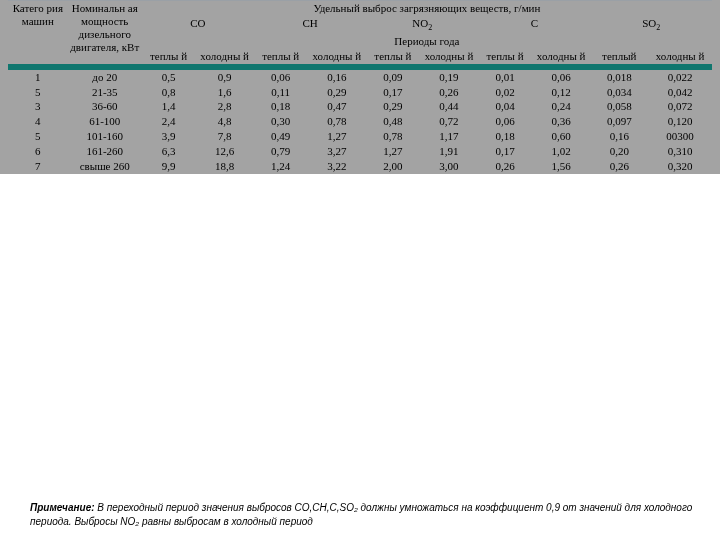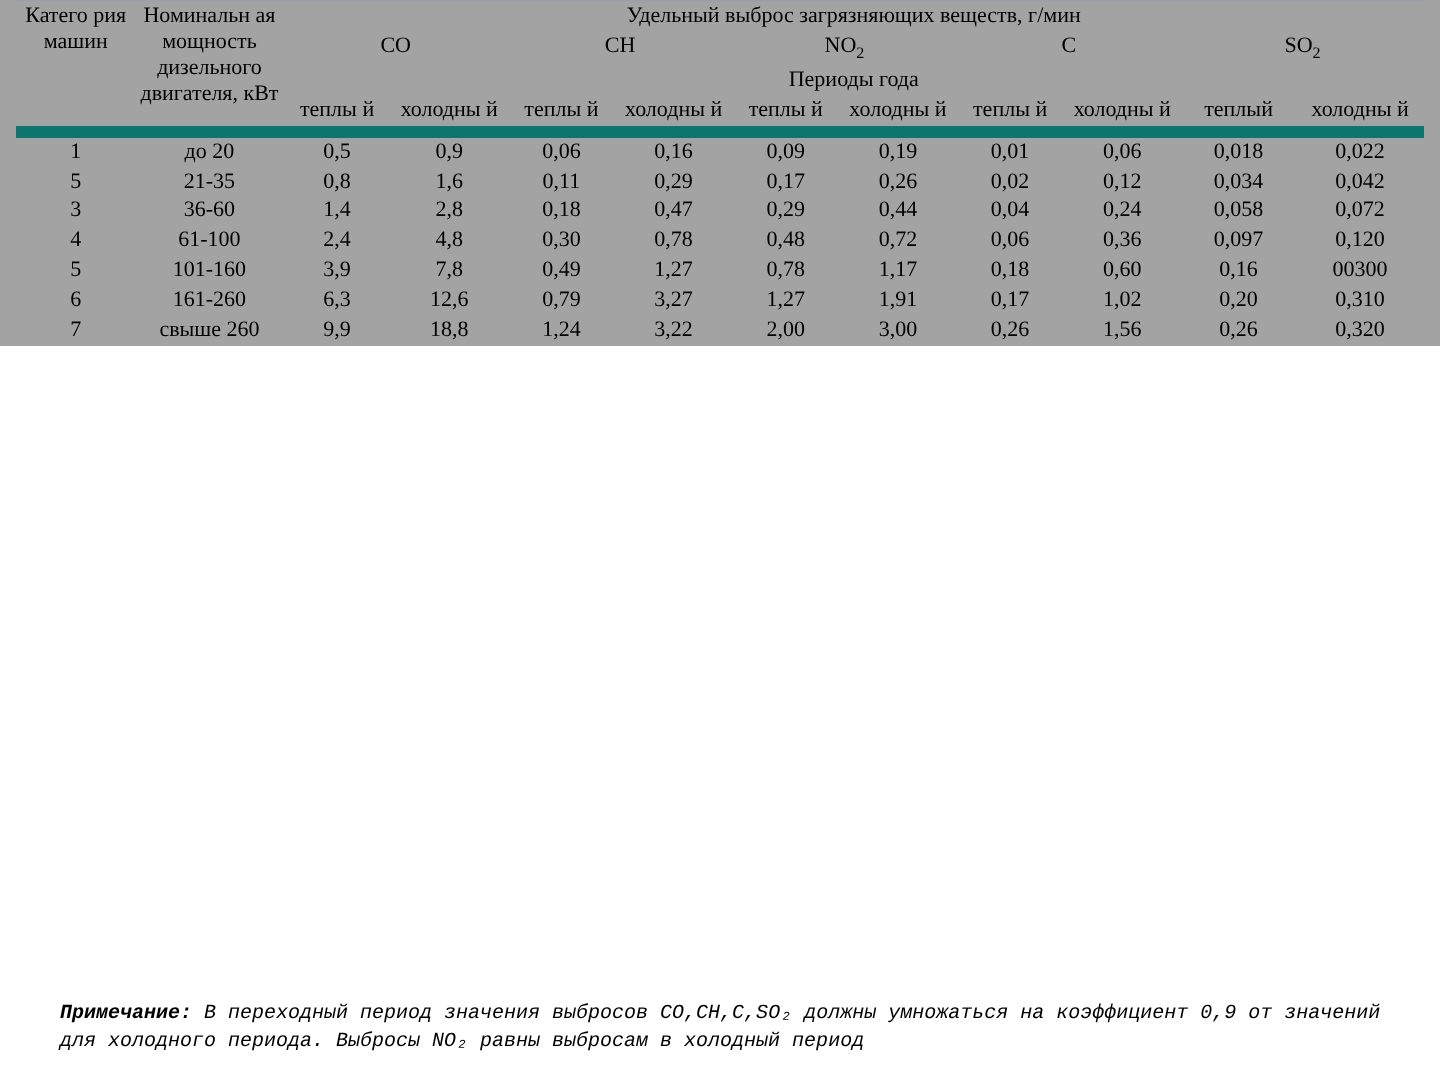--- a/index.html
+++ b/index.html
@@ -71,21 +71,21 @@
   .sub2 {
     font-size: 8px;
     vertical-align: sub;
   }
   .note {
     position: absolute;
     left: 30px;
     right: 20px;
     bottom: 12px;
     font-size: 10px;
-    font-family: Liberation Mono, monospace;
+    font-family: Liberation Sans, sans-serif;
     line-height: 1.35;
     font-style: italic;
     text-align: left;
   }
   .note b {
     font-style: italic;
     font-weight: bold;
   }
   .note .reg {
     font-style: italic;

